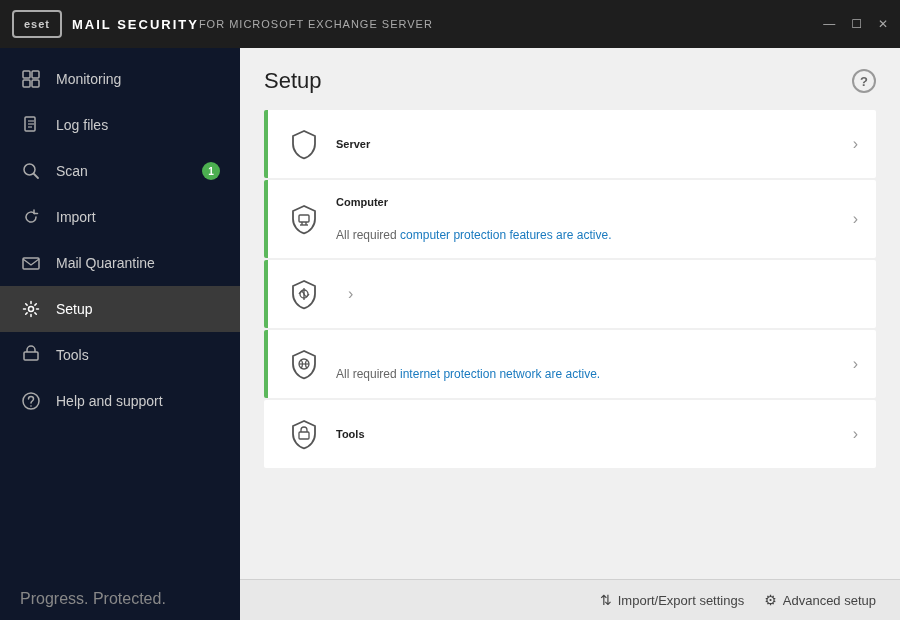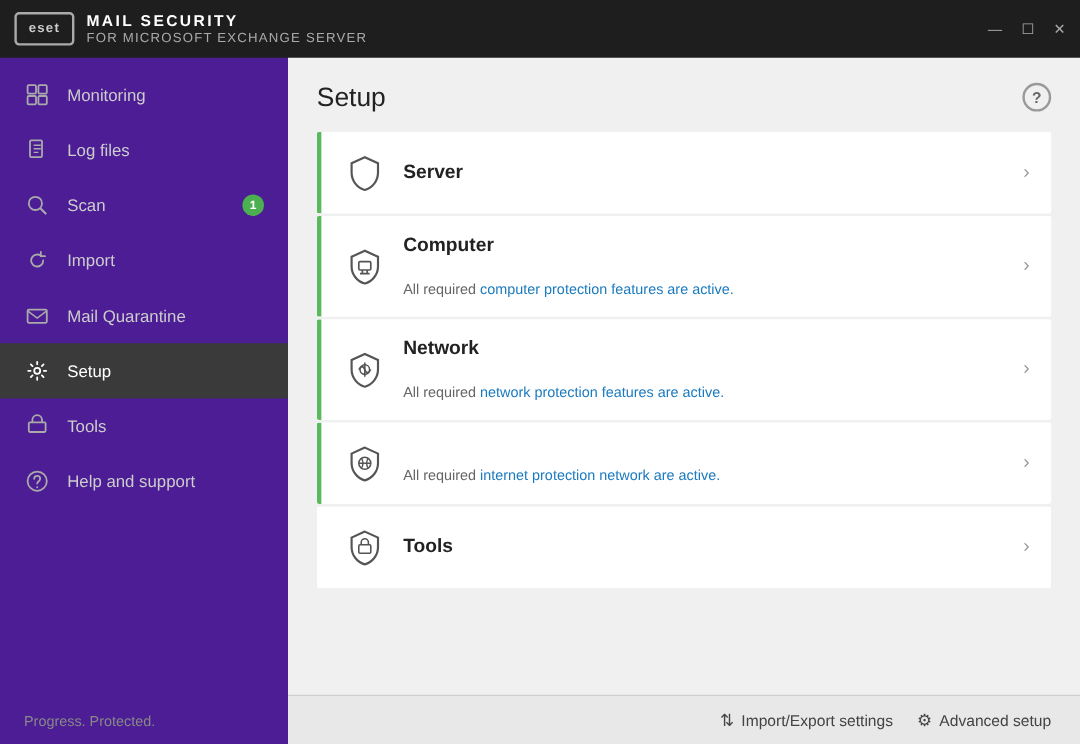--- a/index.html
+++ b/index.html
@@ -49,21 +49,21 @@
     .titlebar-subtitle {
       color: #aaaaaa;
       font-size: 11px;
       letter-spacing: 1px;
       text-transform: uppercase;
       margin-top: 1px;
       text-align: center;
     }
     .titlebar-text {
       display: flex;
-      flex-direction: column;
+      flex-direction: row;
     }
     .window-controls {
       position: absolute;
       right: 12px;
       top: 50%;
       transform: translateY(-50%);
       display: flex;
       gap: 16px;
       align-items: center;
     }
@@ -76,21 +76,21 @@
 
     
     .app-layout {
       display: flex;
       height: 572px;
     }
 
     
     .sidebar {
       width: 240px;
-      background: #4c1d95;
+      background: #0f172a;
       display: flex;
       flex-direction: column;
       padding-top: 8px;
     }
     .nav-item {
       display: flex;
       align-items: center;
       gap: 14px;
       padding: 12px 20px;
       cursor: pointer;
@@ -125,21 +125,21 @@
       display: flex;
       align-items: center;
       justify-content: center;
       font-weight: bold;
     }
 
     .sidebar-bottom {
       margin-top: auto;
       padding: 12px 20px;
       color: #888;
-      font-size: 12px;
+      font-size: 16px;
     }
 
     
     .main-content {
       flex: 1;
       background: #f0f0f0;
       display: flex;
       flex-direction: column;
     }
     .main-header {
@@ -196,21 +196,21 @@
       display: flex;
       align-items: center;
       justify-content: center;
       flex-shrink: 0;
       margin-right: 14px;
     }
     .setup-item-content {
       flex: 1;
     }
     .setup-item-title {
-      font-size: 16px;
+      font-size: 11px;
       font-weight: 600;
       color: #222;
     }
     .setup-item-desc {
       font-size: 12px;
       color: #666;
       margin-top: 20px;
     }
     .setup-item-desc .highlight {
       color: #1a7abf;
@@ -405,26 +405,20 @@
 
       <div class="setup-item">
         <div class="setup-item-icon">
           <svg width="32" height="32" viewBox="0 0 32 32" fill="none">
             <path d="M16 3L5 8v8c0 6.6 4.7 12.7 11 14.3C22.3 28.7 27 22.6 27 16V8L16 3z" stroke="#555" stroke-width="1.8" fill="none"></path>
             <circle cx="16" cy="16" r="4" stroke="#555" stroke-width="1.3" fill="none"></circle>
             <line x1="16" y1="10" x2="16" y2="22" stroke="#555" stroke-width="1.3"></line>
             <path d="M11 16 Q14 11 16 16 Q18 21 21 16" stroke="#555" stroke-width="1.3" fill="none"></path>
           </svg>
         </div>
-        <div class="setup-item-content">
-          <div class="setup-item-title">Network</div>
-          <div class="setup-item-desc">
-            <span>All required </span><span class="highlight">network protection features are active.</span>
-          </div>
-        </div>
         <div class="setup-item-chevron">›</div>
       </div>
 
       <div class="setup-item">
         <div class="setup-item-icon">
           <svg width="32" height="32" viewBox="0 0 32 32" fill="none">
             <path d="M16 3L5 8v8c0 6.6 4.7 12.7 11 14.3C22.3 28.7 27 22.6 27 16V8L16 3z" stroke="#555" stroke-width="1.8" fill="none"></path>
             <circle cx="16" cy="16" r="5" stroke="#555" stroke-width="1.3" fill="none"></circle>
             <line x1="11" y1="16" x2="21" y2="16" stroke="#555" stroke-width="1.2"></line>
             <path d="M13 11.5 Q16 16 13 20.5" stroke="#555" stroke-width="1.2" fill="none"></path>

